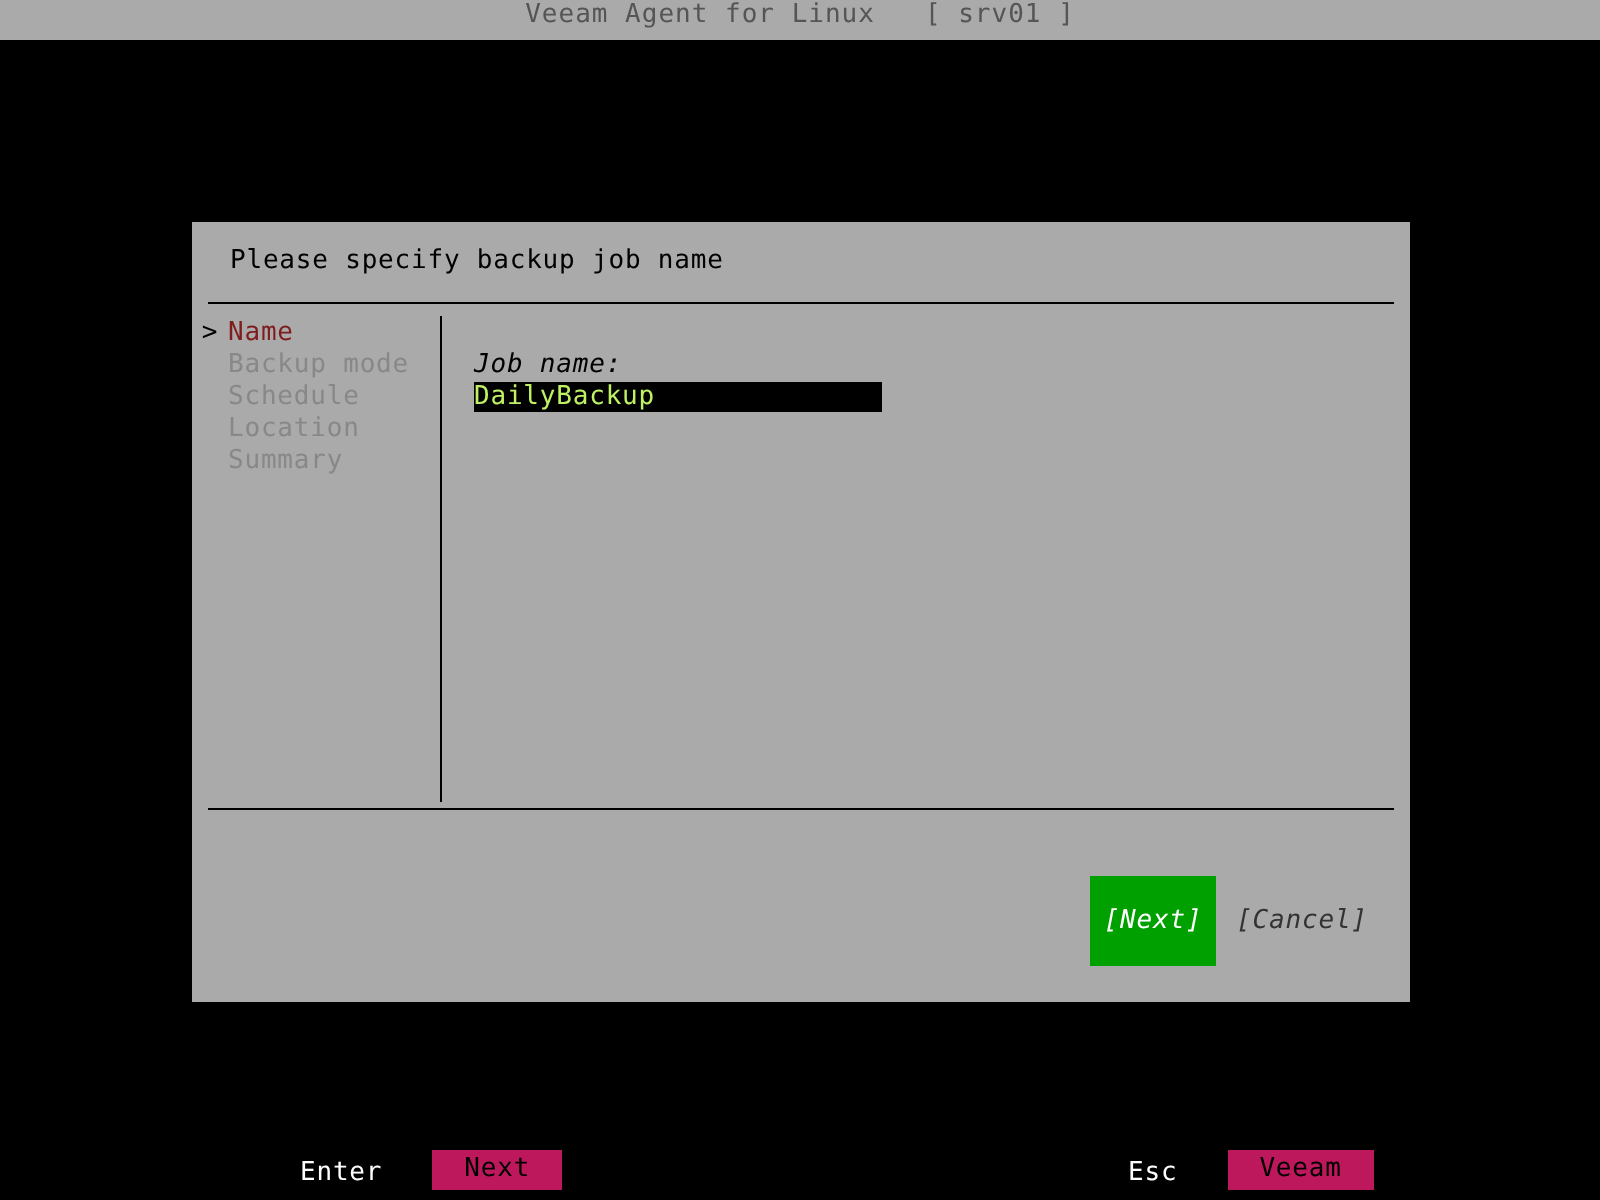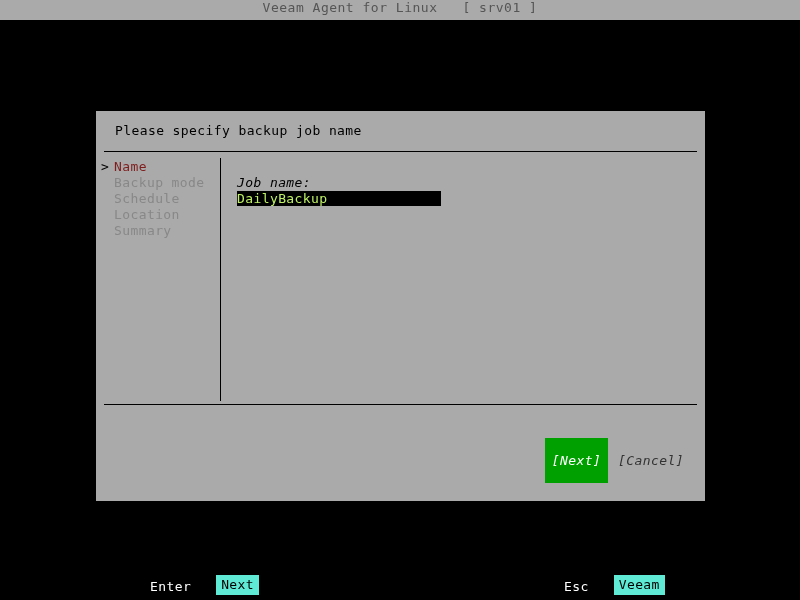--- a/index.html
+++ b/index.html
@@ -209,23 +209,23 @@
     white-space: pre;
     gap: 18px;
   }
   #hint-enter { left: 150px; }
   #hint-esc   { left: 564px; }
   .hint .key {
     color: #ffffff;
     letter-spacing: 0.4px;
   }
   .hint .action {
-    background: #5eead4;
-    color: #000000;
-    padding: 2px 5px;
+    background: #be185d;
+    color: #000000;
+    padding: 2px 16px;
     margin-left: 7px;
     letter-spacing: 0.4px;
   }
 </style>
 </head>
 <body>
 
 <div id="titlebar">
   <span class="app-title">Veeam Agent for Linux</span>
   <span style="white-space:pre">   </span>

